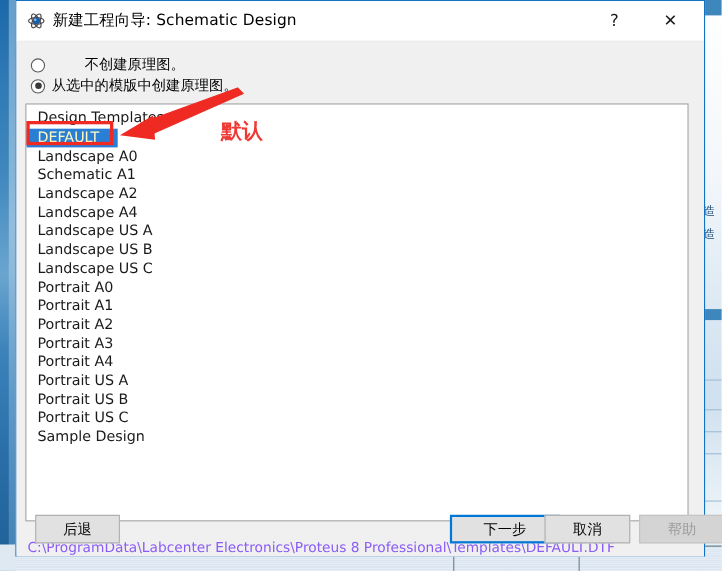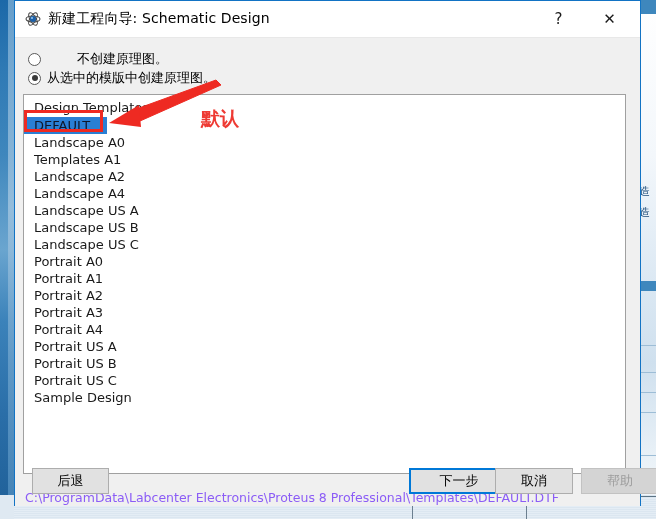--- a/index.html
+++ b/index.html
@@ -209,21 +209,21 @@
     font-size: 13px;
     color: #1a1a1a;
     font-family: "DejaVu Sans", sans-serif;
     padding-left: 10px;
     height: 17px;
     line-height: 17px;
     white-space: nowrap;
   }
   .list-item.selected {
     background: #2a7fd4;
-    color: #0f172a;
+    color: #fef9c3;
     width: 73px;
   }
 
   .path-text {
     position: absolute;
     left: 10px; top: 452px;
     font-size: 12.5px;
     color: #8b5cf6;
     font-family: "DejaVu Sans", sans-serif;
     white-space: nowrap;
@@ -338,21 +338,21 @@
 
     <div class="radio-row r2">
       <span class="radio-mark checked"></span>
       <span class="radio-label">从选中的模版中创建原理图。</span>
     </div>
 
     <div class="listbox">
       <div class="list-header">Design Templates</div>
       <div class="list-item selected">DEFAULT</div>
       <div class="list-item">Landscape A0</div>
-      <div class="list-item">Templates A1</div>
+      <div class="list-item">Schematic A1</div>
       <div class="list-item">Landscape A2</div>
       <div class="list-item">Landscape A4</div>
       <div class="list-item">Landscape US A</div>
       <div class="list-item">Landscape US B</div>
       <div class="list-item">Landscape US C</div>
       <div class="list-item">Portrait A0</div>
       <div class="list-item">Portrait A1</div>
       <div class="list-item">Portrait A2</div>
       <div class="list-item">Portrait A3</div>
       <div class="list-item">Portrait A4</div>

